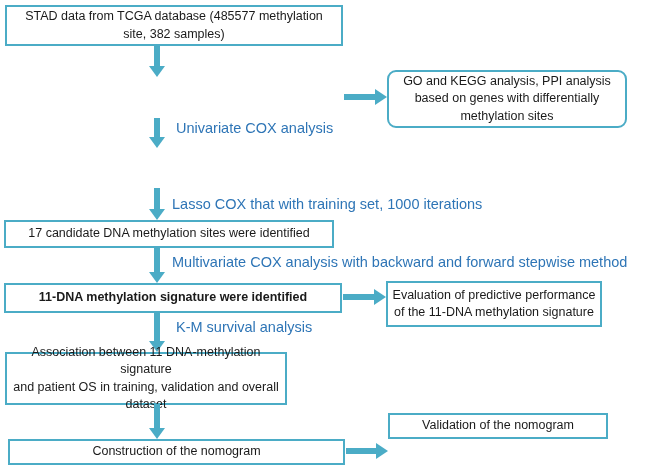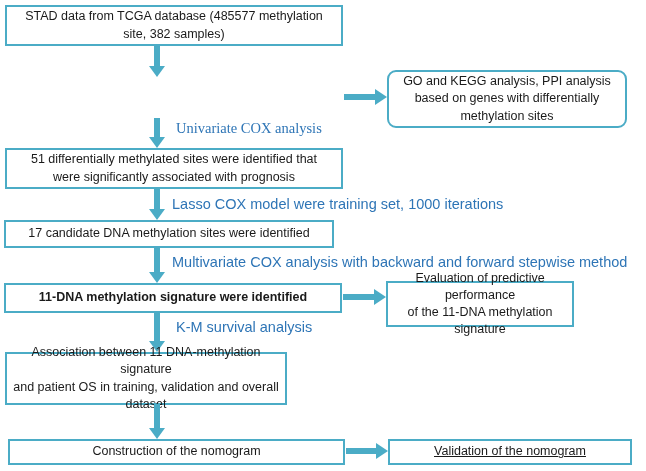--- a/index.html
+++ b/index.html
@@ -33,30 +33,30 @@
   
   .b-tcga        { left: 5px;   top: 5px;   width: 338px; height: 41px; }
   .b-screened    { left: 5px;   top: 78px;  width: 338px; height: 41px; }
   .b-prognosis   { left: 5px;   top: 148px; width: 338px; height: 41px; }
   .b-candidate   { left: 4px;   top: 220px; width: 330px; height: 28px; }
   .b-signature   { left: 4px;   top: 283px; width: 338px; height: 30px; font-weight: bold; }
   .b-association { left: 5px;   top: 352px; width: 282px; height: 53px; }
   .b-construct   { left: 8px;   top: 439px; width: 337px; height: 26px; }
   
   .b-gokegg      { left: 387px; top: 70px;  width: 240px; height: 58px; border-radius: 9px; }
-  .b-evaluation  { left: 386px; top: 281px; width: 188px; height: 46px; }
-  .b-validation  { left: 388px; top: 439px; width: 244px; height: 26px; text-decoration: underline; }
+  .b-evaluation  { left: 386px; top: 281px; width: 216px; height: 46px; }
+  .b-validation  { left: 388px; top: 413px; width: 220px; height: 26px; }
 
   .flabel {
     position: absolute;
     color: #2E75B6;
     font-size: 14.5px;
     white-space: nowrap;
   }
-  .l-univariate   { left: 176px; top: 120px; font-family: Liberation Serif, serif; }
+  .l-univariate   { left: 176px; top: 120px; }
   .l-lasso        { left: 172px; top: 196px; }
   .l-multivariate { left: 172px; top: 254px; }
   .l-km           { left: 176px; top: 319px; }
 
   .varrow {
     position: absolute;
     width: 17px;
     display: flex;
     flex-direction: column;
     align-items: center;
@@ -115,28 +115,26 @@
   <div class="box b-gokegg">GO and KEGG analysis, PPI analysis
 based on genes with differentially
 methylation sites</div>
 
   <div class="varrow a2">
     <div class="vshaft"></div>
     <div class="vhead"></div>
   </div>
   <div class="flabel l-univariate">Univariate COX analysis</div>
 
-  <div class="box b-prognosis">51 differentially methylated sites were identified that
-were significantly associated with prognosis</div>
 
   <div class="varrow a3">
     <div class="vshaft"></div>
     <div class="vhead"></div>
   </div>
-  <div class="flabel l-lasso">Lasso COX model were training set, 1000 iterations</div>
+  <div class="flabel l-lasso">Lasso COX that with training set, 1000 iterations</div>
 
   <div class="box b-candidate">17 candidate DNA methylation sites were identified</div>
 
   <div class="varrow a4">
     <div class="vshaft"></div>
     <div class="vhead"></div>
   </div>
   <div class="flabel l-multivariate">Multivariate COX analysis with backward and forward stepwise method</div>
 
   <div class="box b-signature">11-DNA methylation signature were identified</div>

